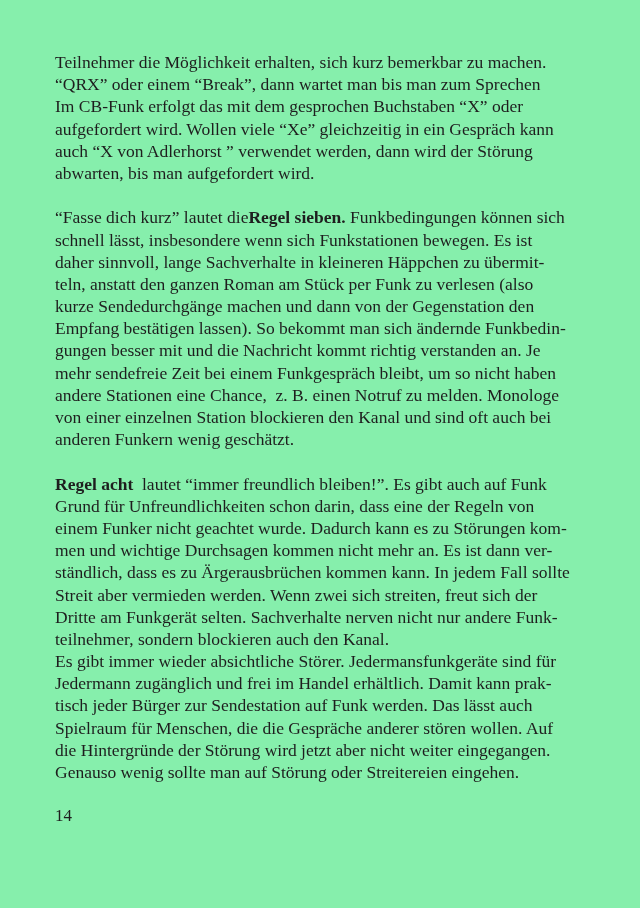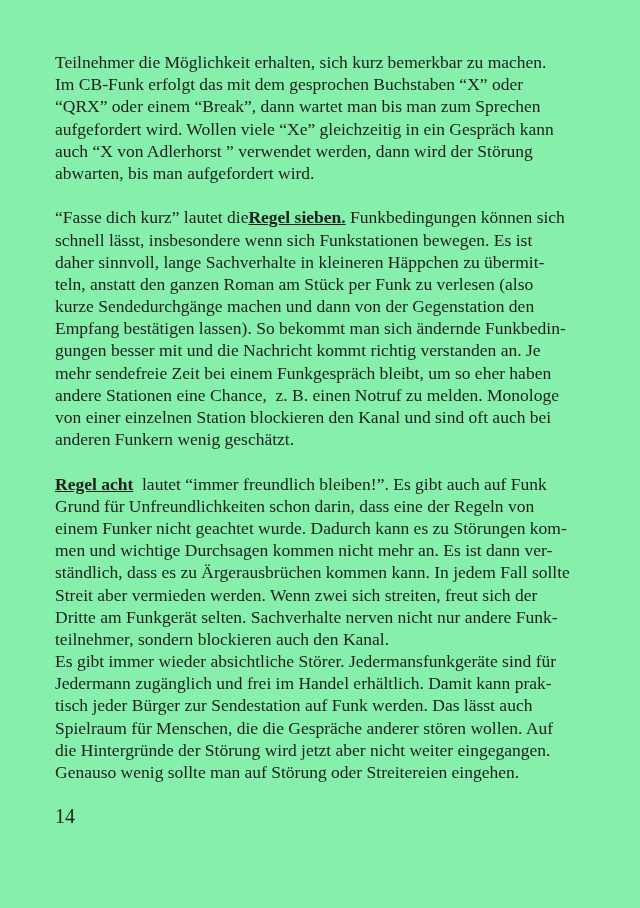--- a/index.html
+++ b/index.html
@@ -36,51 +36,50 @@
   .para:last-of-type {
     margin-bottom: 0;
   }
   .line {
     white-space: pre;
     line-height: 22.2px;
     height: 22.2px;
   }
   .bold {
     font-weight: bold;
-    text-decoration: underline;
   }
   .page-number {
     margin-top: 22.2px;
     line-height: 22.2px;
-    font-size: 20px;
+    font-size: 17px;
   }
 </style>
 </head>
 <body>
 
 <div class="page">
   <div class="text-block">
 
   <div class="para">
         <div class="line"><span>Teilnehmer die Möglichkeit erhalten, sich kurz bemerkbar zu machen.</span></div>
+        <div class="line"><span>“QRX” oder einem “Break”, dann wartet man bis man zum Sprechen</span></div>
         <div class="line"><span>Im CB-Funk erfolgt das mit dem gesprochen Buchstaben “X” oder</span></div>
-        <div class="line"><span>“QRX” oder einem “Break”, dann wartet man bis man zum Sprechen</span></div>
         <div class="line"><span>aufgefordert wird. Wollen viele “Xe” gleichzeitig in ein Gespräch kann</span></div>
         <div class="line"><span>auch “X von Adlerhorst ” verwendet werden, dann wird der Störung</span></div>
         <div class="line"><span>abwarten, bis man aufgefordert wird.</span></div>
       </div>
       <div class="para">
         <div class="line"><span>“Fasse dich kurz” lautet die</span><span class="bold">Regel sieben.</span><span> Funkbedingungen können sich</span></div>
         <div class="line"><span>schnell lässt, insbesondere wenn sich Funkstationen bewegen. Es ist</span></div>
         <div class="line"><span>daher sinnvoll, lange Sachverhalte in kleineren Häppchen zu übermit-</span></div>
         <div class="line"><span>teln, anstatt den ganzen Roman am Stück per Funk zu verlesen (also</span></div>
         <div class="line"><span>kurze Sendedurchgänge machen und dann von der Gegenstation den</span></div>
         <div class="line"><span>Empfang bestätigen lassen). So bekommt man sich ändernde Funkbedin-</span></div>
         <div class="line"><span>gungen besser mit und die Nachricht kommt richtig verstanden an. Je</span></div>
-        <div class="line"><span>mehr sendefreie Zeit bei einem Funkgespräch bleibt, um so eher haben</span></div>
+        <div class="line"><span>mehr sendefreie Zeit bei einem Funkgespräch bleibt, um so nicht haben</span></div>
         <div class="line"><span>andere Stationen eine Chance,  z. B. einen Notruf zu melden. Monologe</span></div>
         <div class="line"><span>von einer einzelnen Station blockieren den Kanal und sind oft auch bei</span></div>
         <div class="line"><span>anderen Funkern wenig geschätzt.</span></div>
       </div>
       <div class="para">
         <div class="line"><span class="bold">Regel acht</span><span>  lautet “immer freundlich bleiben!”. Es gibt auch auf Funk</span></div>
         <div class="line"><span>Grund für Unfreundlichkeiten schon darin, dass eine der Regeln von</span></div>
         <div class="line"><span>einem Funker nicht geachtet wurde. Dadurch kann es zu Störungen kom-</span></div>
         <div class="line"><span>men und wichtige Durchsagen kommen nicht mehr an. Es ist dann ver-</span></div>
         <div class="line"><span>ständlich, dass es zu Ärgerausbrüchen kommen kann. In jedem Fall sollte</span></div>

